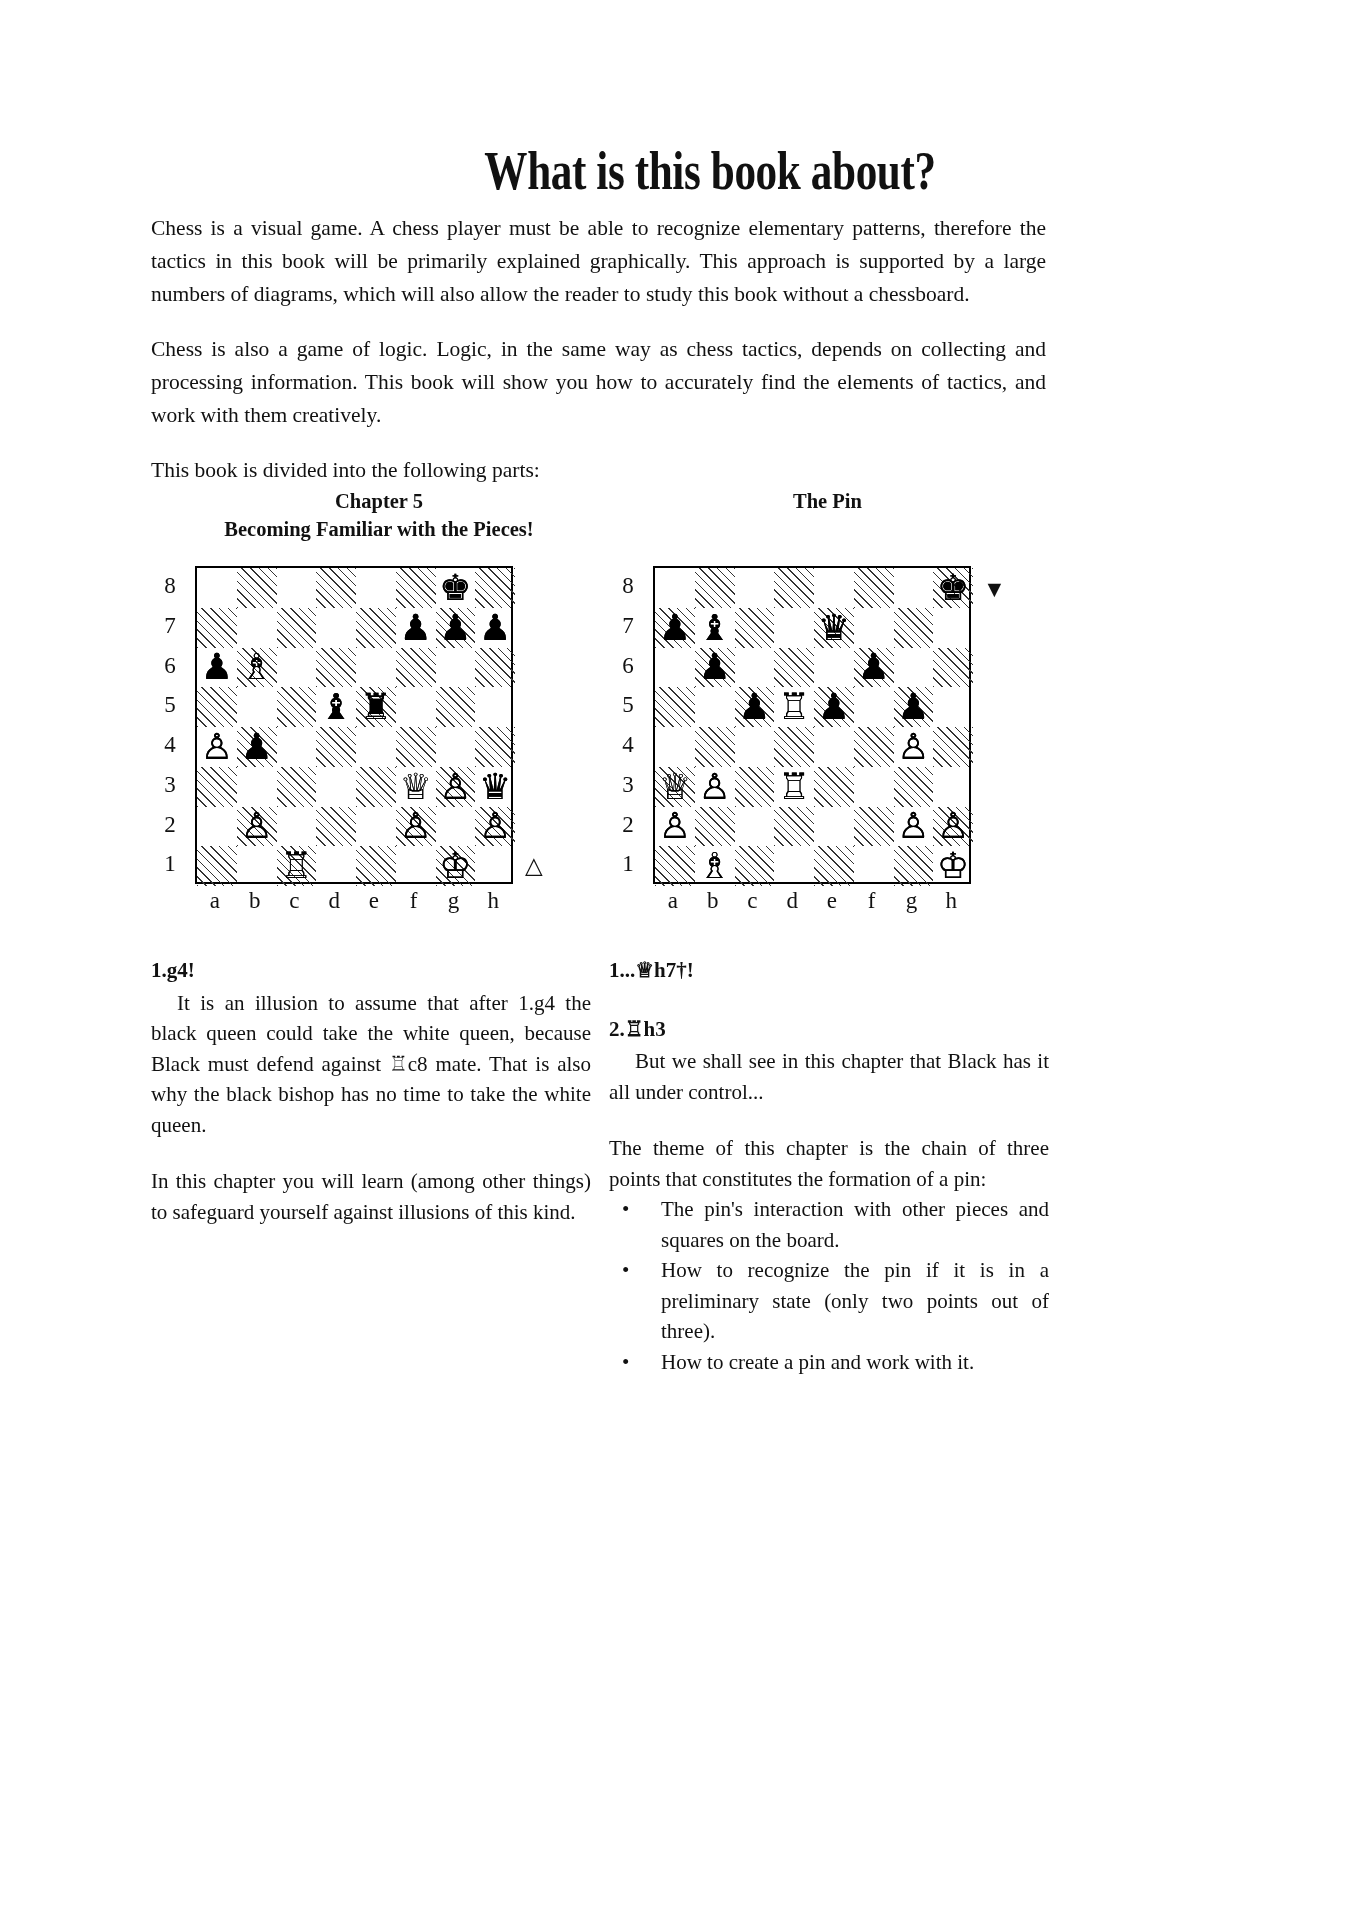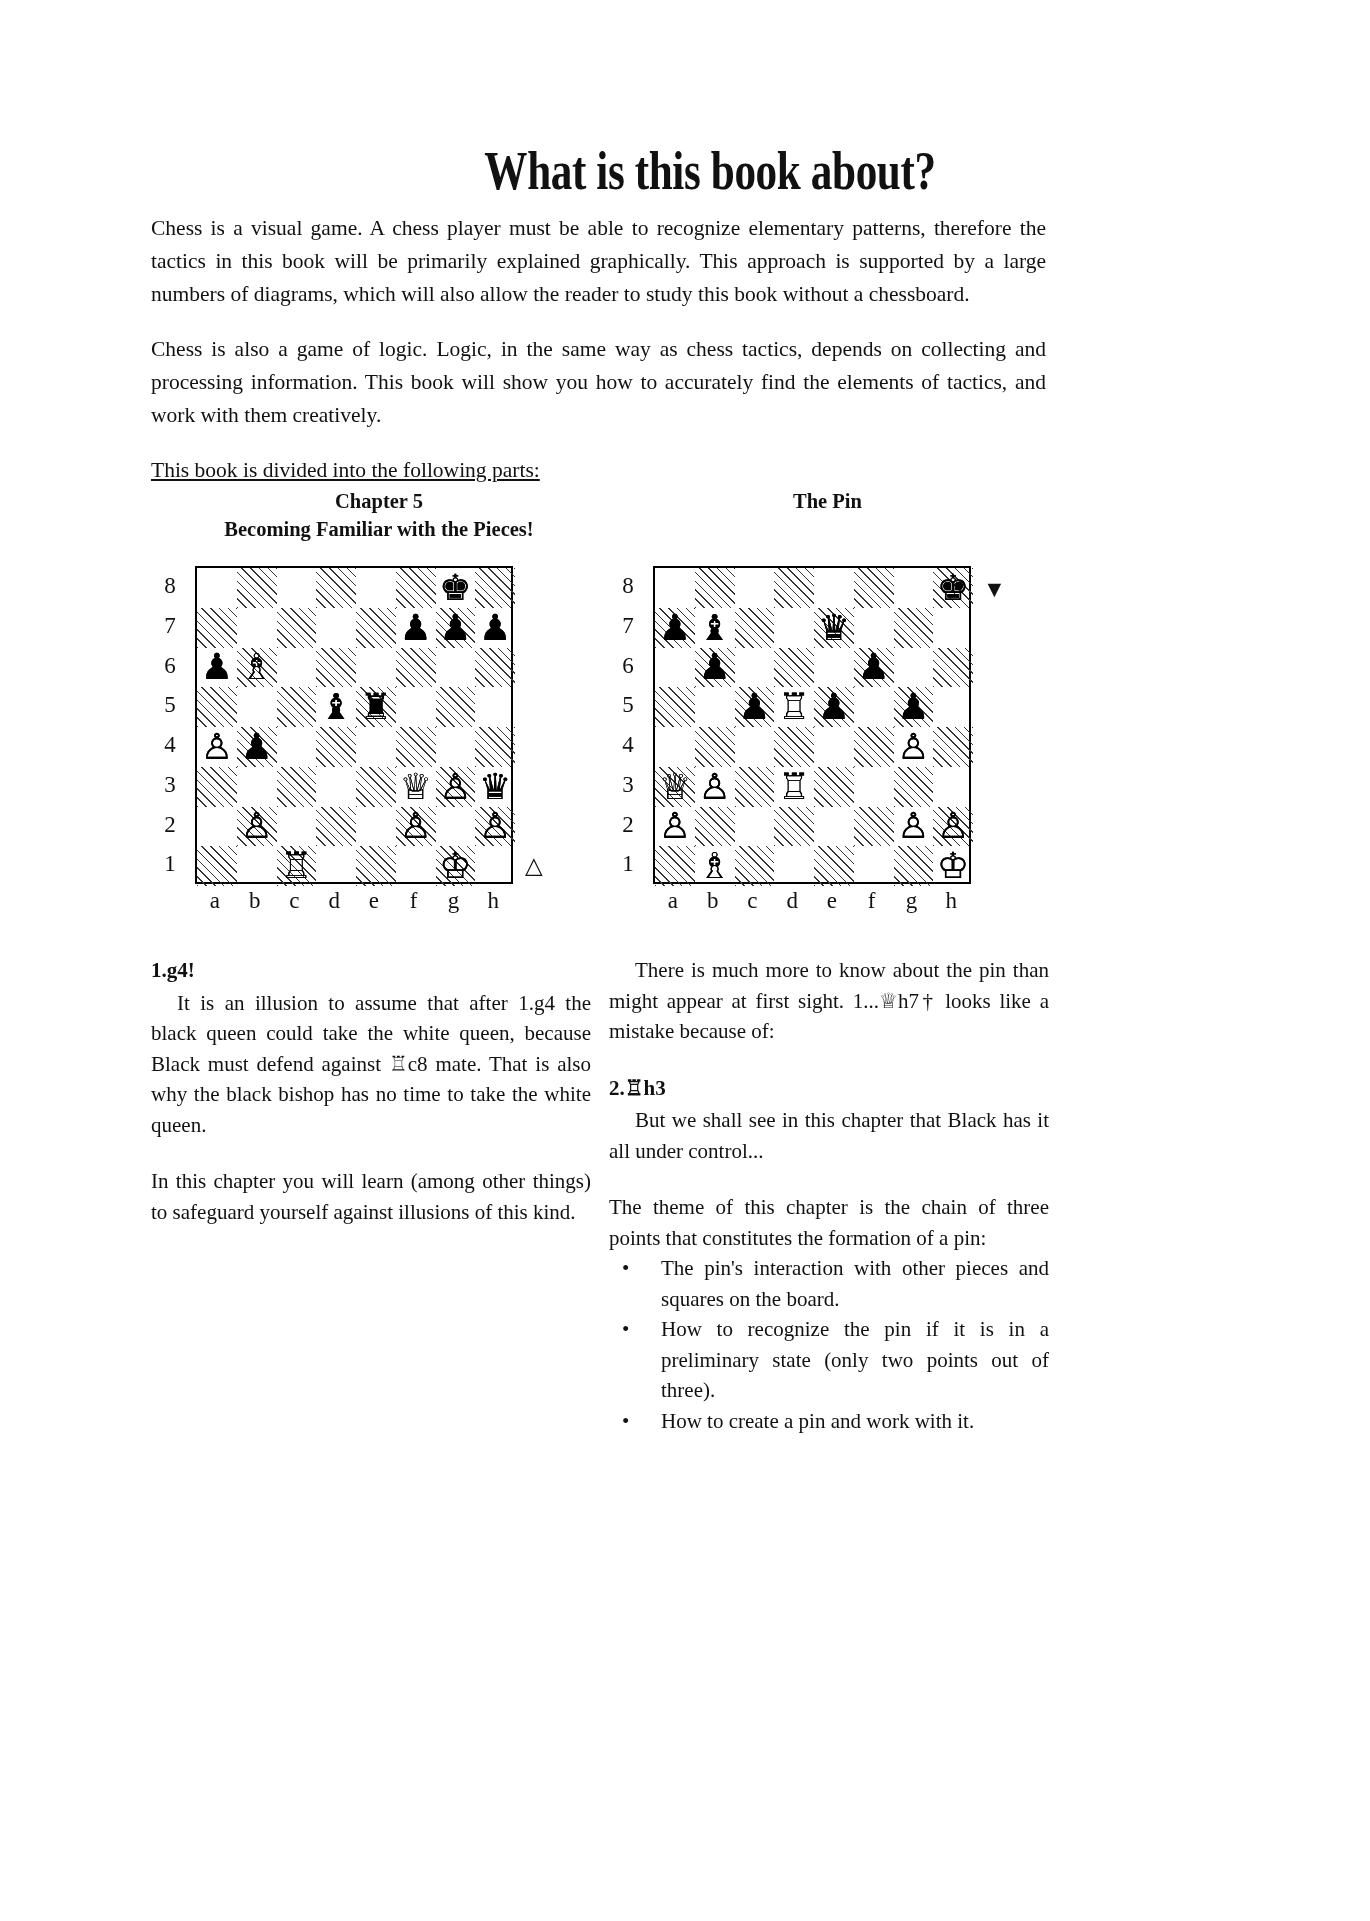--- a/index.html
+++ b/index.html
@@ -18,21 +18,21 @@
     transform:scaleX(0.80);transform-origin:50% 50%;
     white-space:nowrap;
   }
 
   
   .intro{
     position:absolute;left:126px;top:212px;width:895px;
     font-size:21.5px;line-height:33px;text-align:justify;
   }
   .intro p{margin:0 0 22px 0;}
-  .intro p.last{margin-bottom:0;text-decoration:underline;}
+  .intro p.last{margin-bottom:0;}
 
   
   .chapcol{position:absolute;font-weight:bold;font-size:20.5px;line-height:28px;text-align:center;}
   .chap1{left:126px;top:487px;width:456px;}
   .chap2{left:584px;top:487px;width:437px;}
 
   
   .diagram{position:absolute;}
   .diag1{left:126px;top:566px;}
   .diag2{left:584px;top:566px;}
@@ -335,21 +335,21 @@
   </div>
 
   <div class="col colL">
     <p class="movehead">1.g4!</p>
     <p class="ind">It is an illusion to assume that after 1.g4 the black queen could take the white queen, because Black must defend against ♖c8 mate. That is also why the black bishop has no time to take the white queen.</p>
     <div class="gap"></div>
     <p>In this chapter you will learn (among other things) to safeguard yourself against illusions of this kind.</p>
   </div>
 
   <div class="col colR">
-    <p class="ind">There is much more to know about the pin than might appear at first sight. 1...♕h7† looks like a mistake because of:</p>
+    <p class="movehead">1...♕h7†!</p>
     <div class="gap"></div>
     <p class="movehead">2.♖h3</p>
     <p class="ind">But we shall see in this chapter that Black has it all under control...</p>
     <div class="gap"></div>
     <p>The theme of this chapter is the chain of three points that constitutes the formation of a pin:</p>
     <ul class="bullets" id="bullet-list">
         <li><span class="bu">•</span><span>The pin's interaction with other pieces and squares on the board.</span></li>
         <li><span class="bu">•</span><span>How to recognize the pin if it is in a preliminary state (only two points out of three).</span></li>
         <li><span class="bu">•</span><span>How to create a pin and work with it.</span></li>
       </ul>

